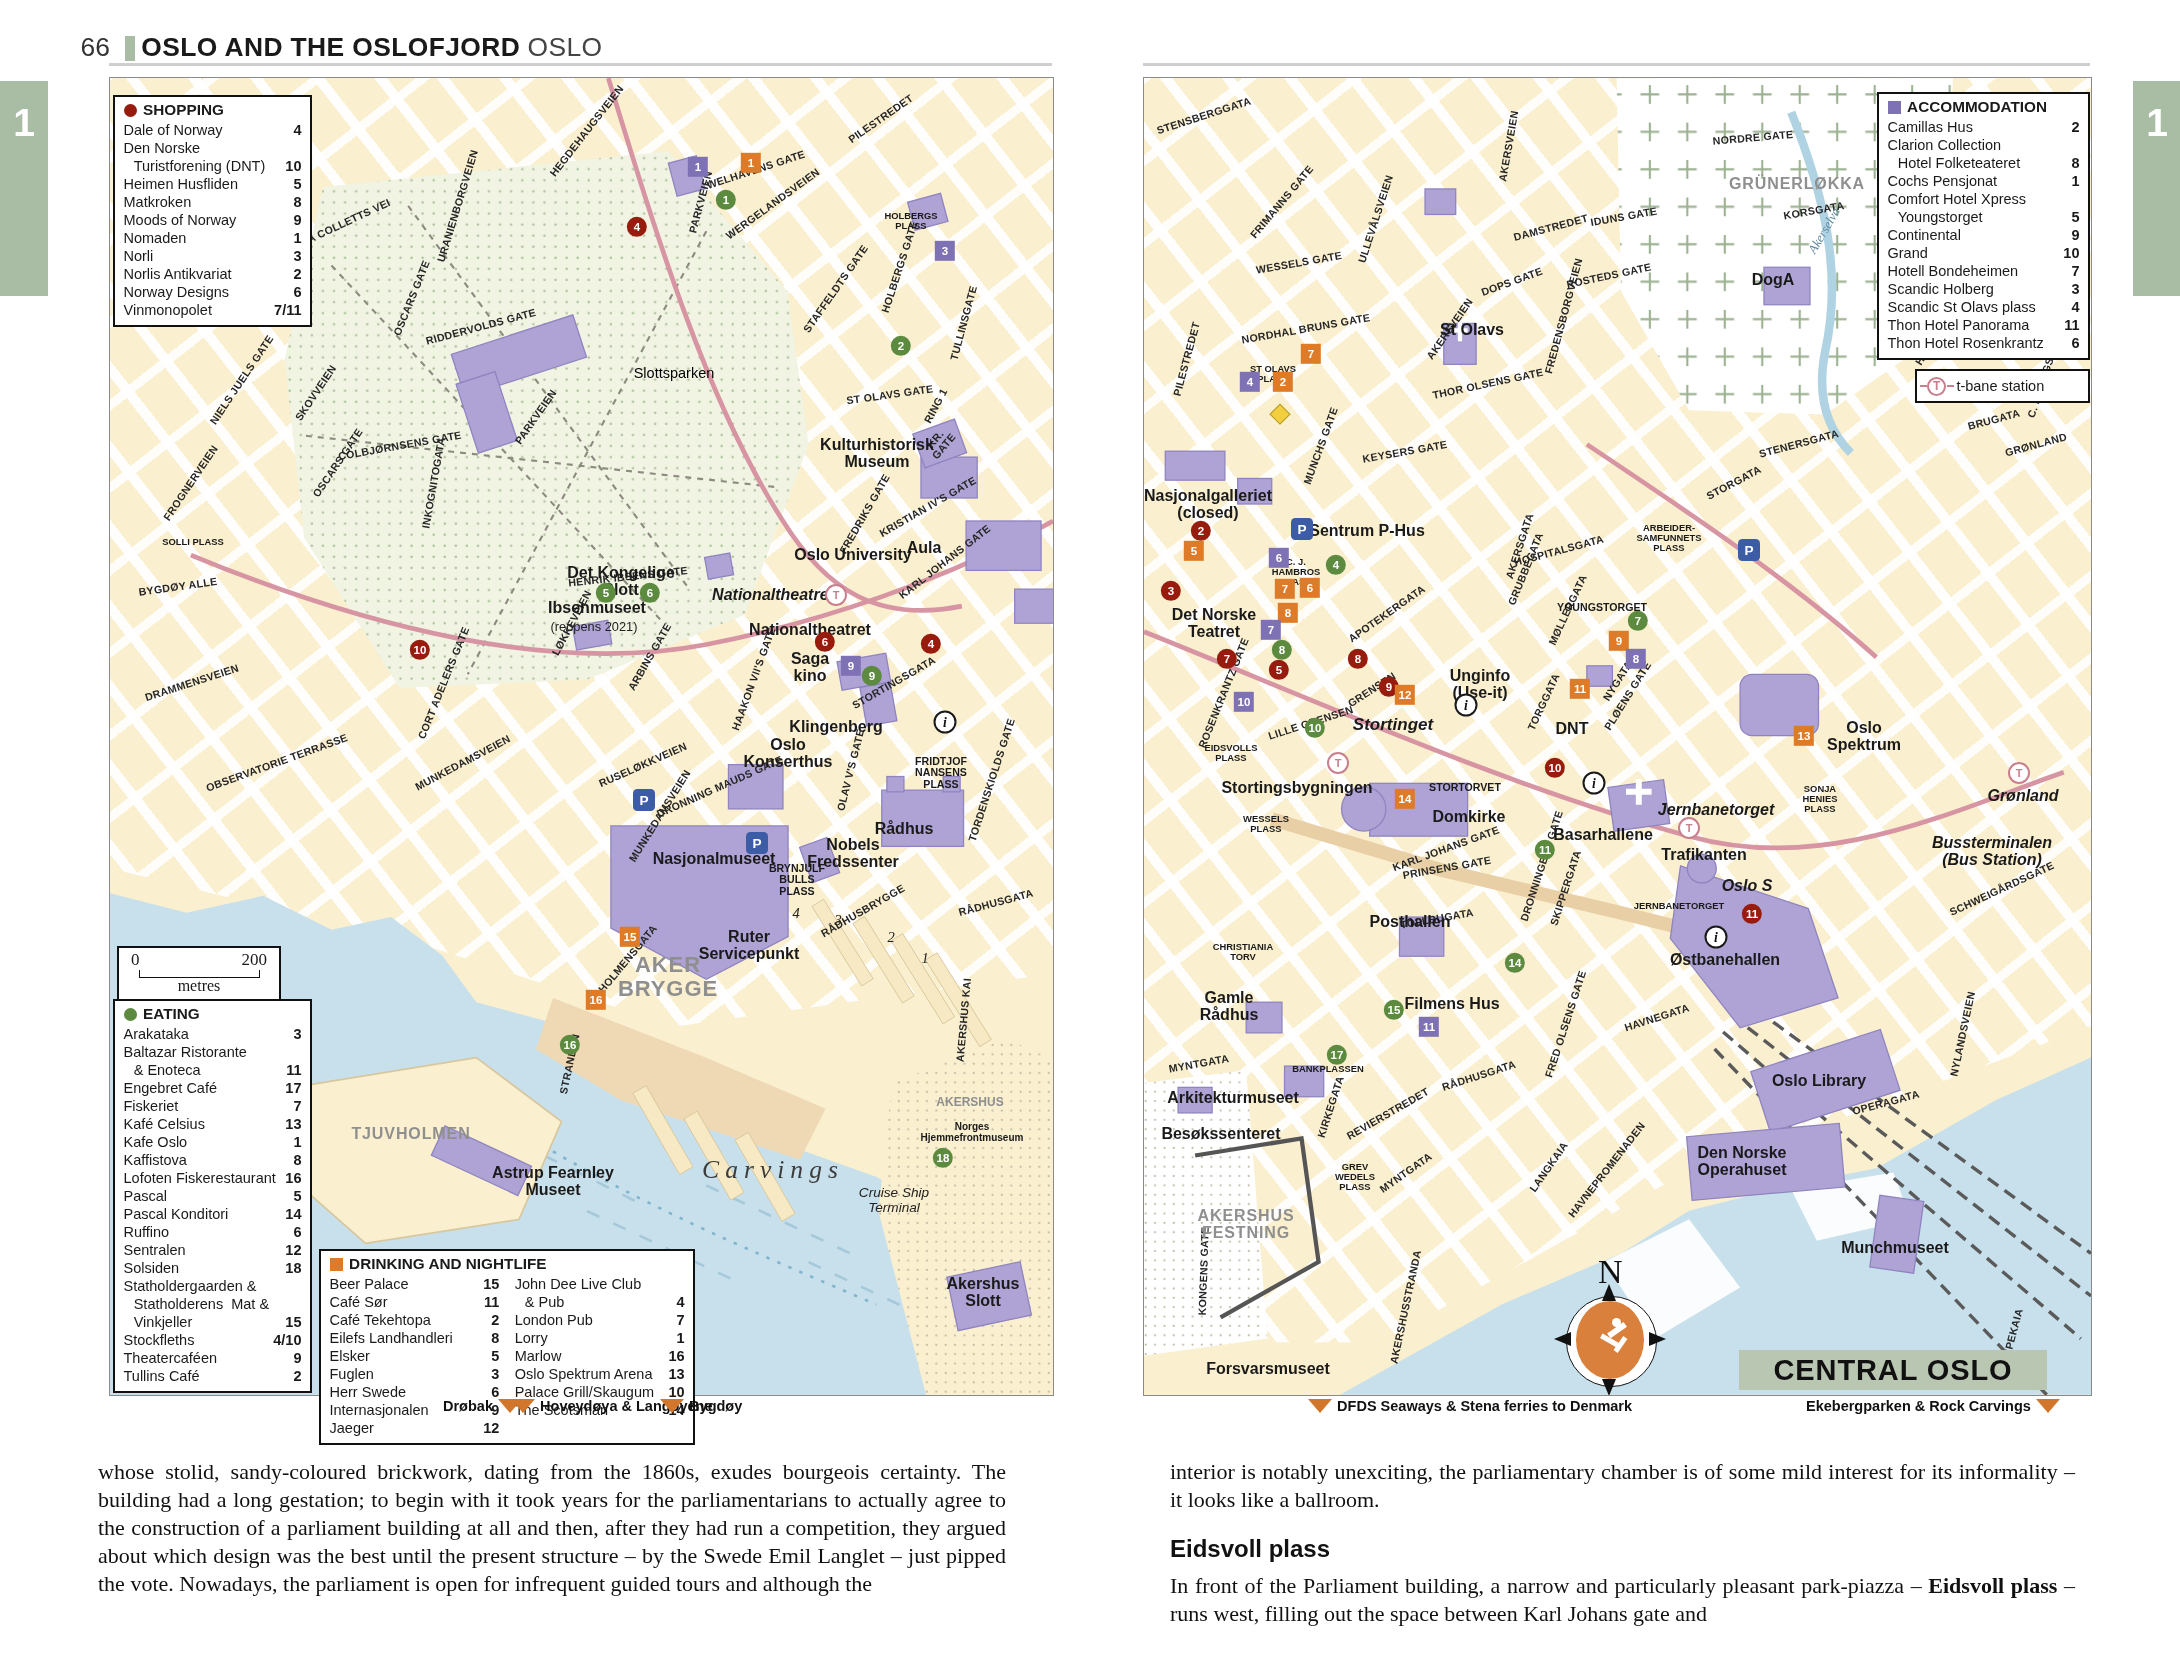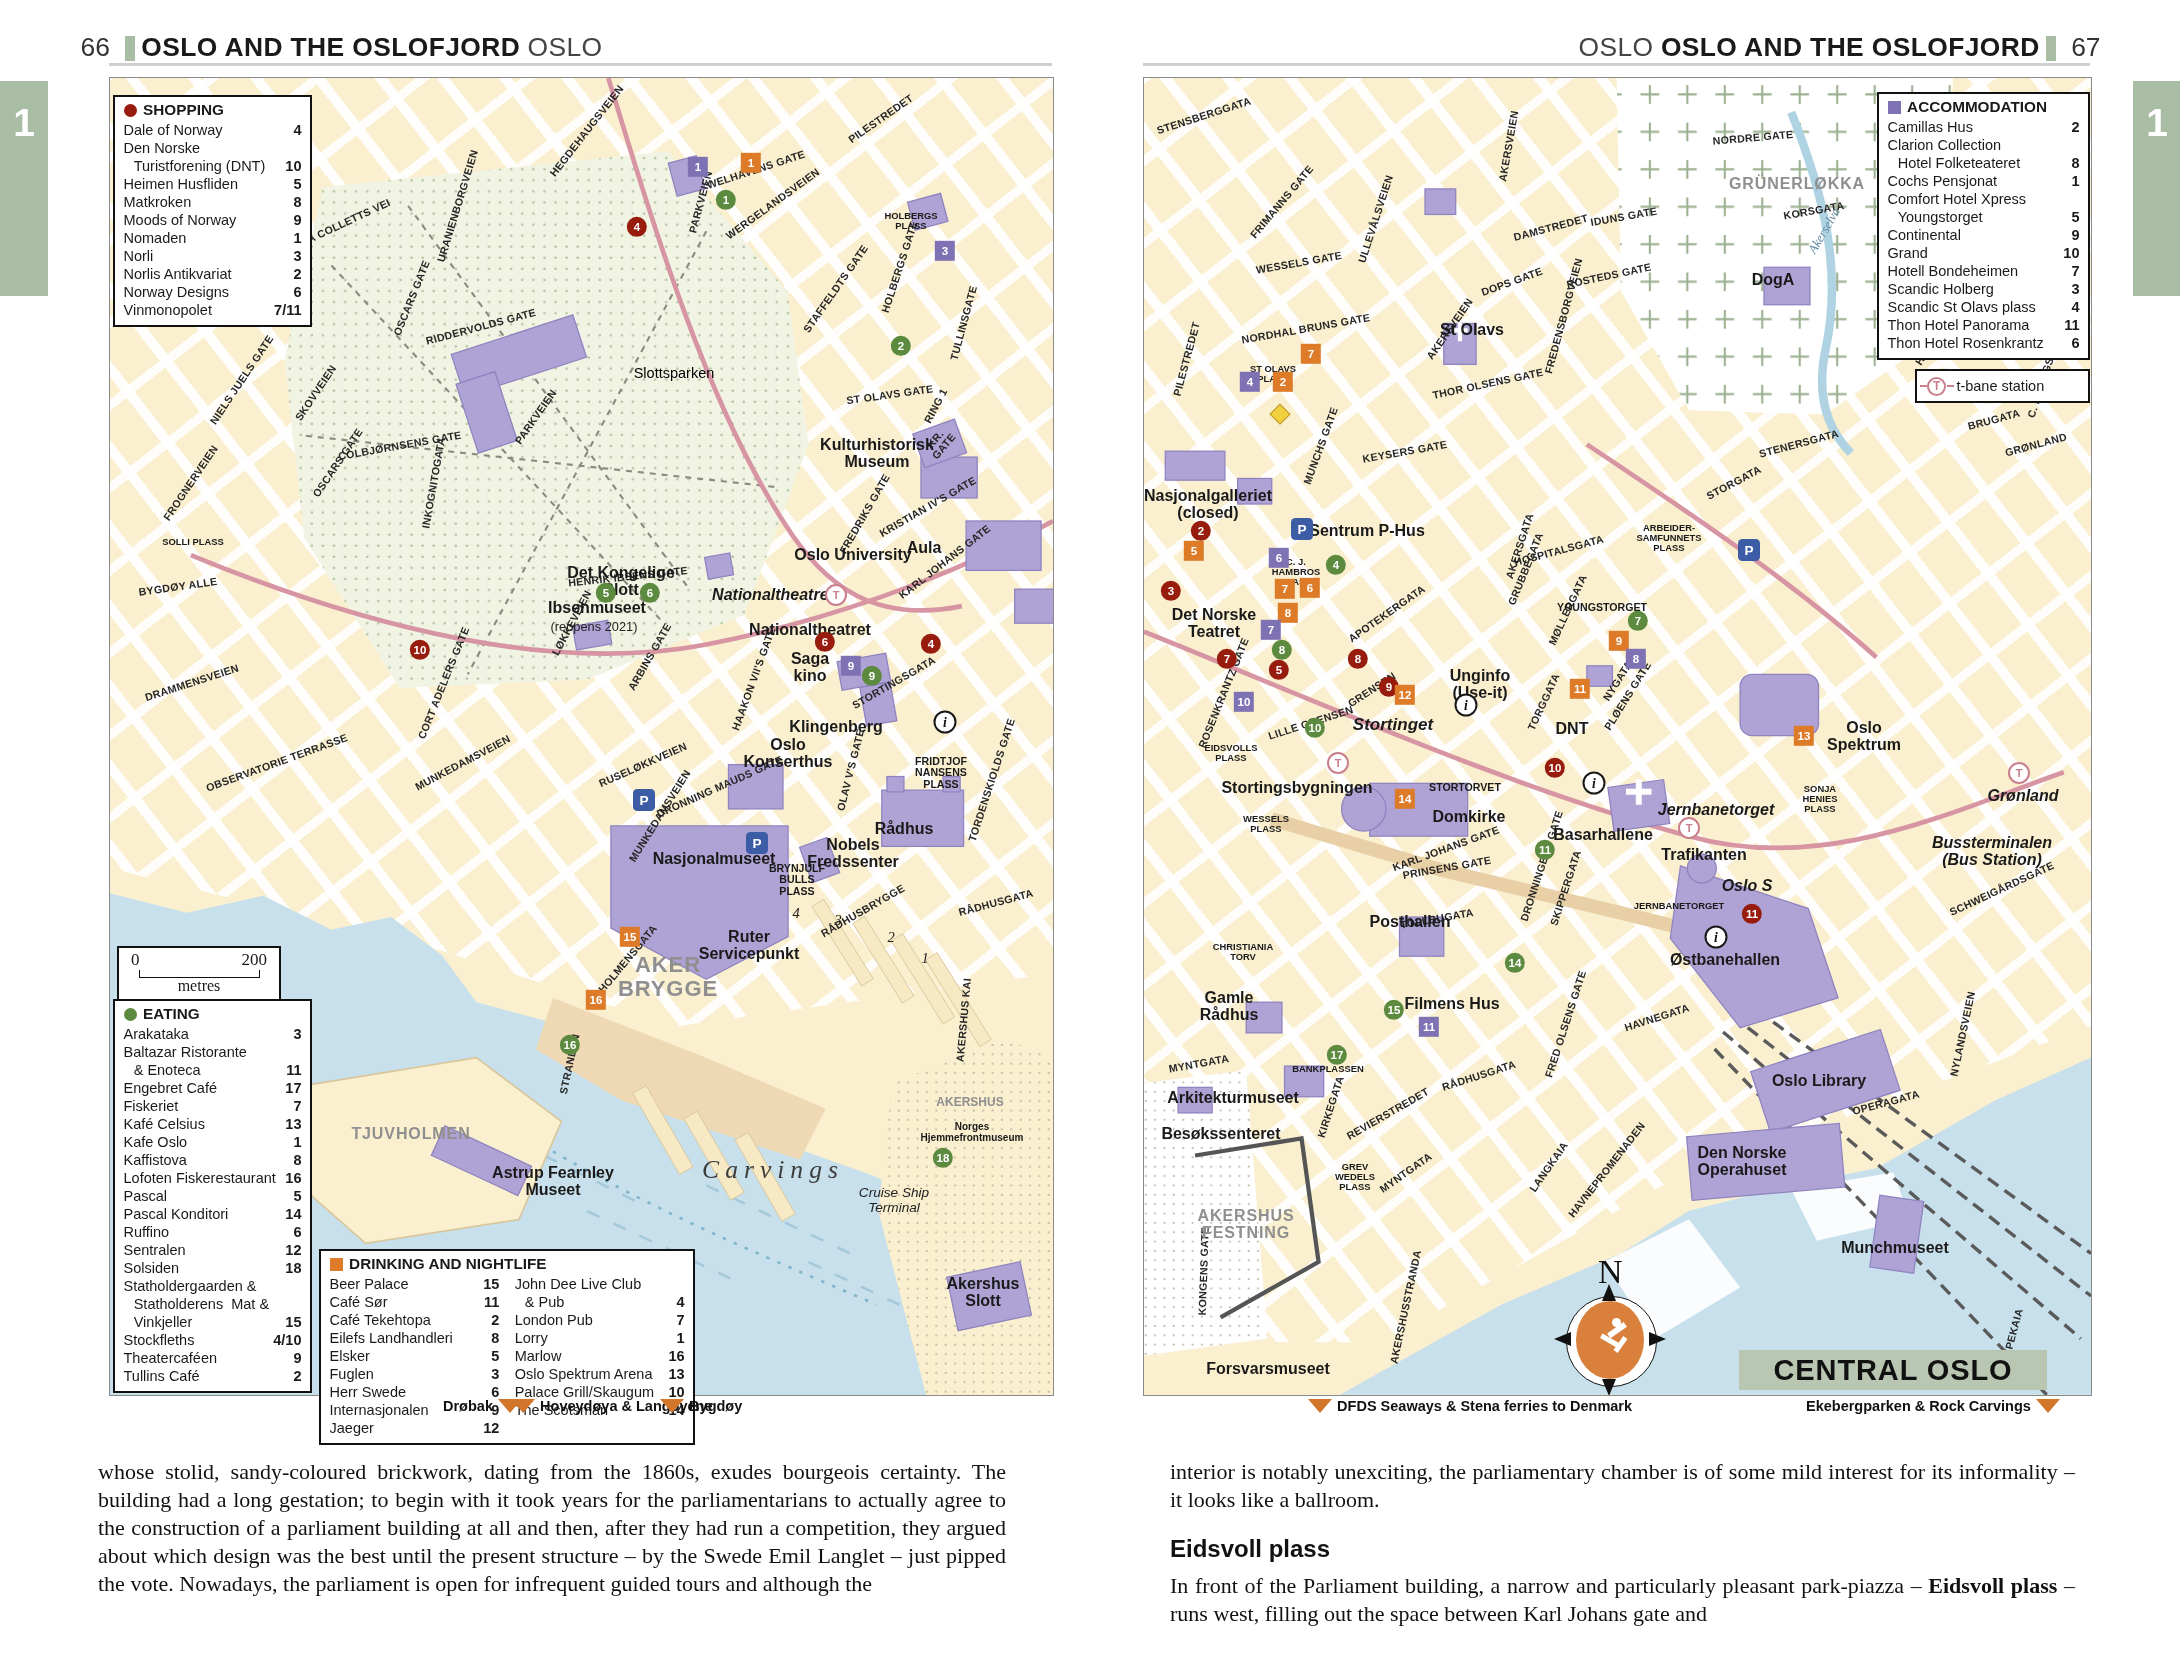--- a/index.html
+++ b/index.html
@@ -111,24 +111,20 @@
   #body-right-2{left:1170px;top:1572px;width:905px;}
 </style>
 </head>
 <body>
 
 <div id="page">
 
   <div class="hdr" style="left:72px;">
     <span class="num">66</span><span class="bar"></span><span class="bold">OSLO AND THE OSLOFJORD</span>
     <span class="light">OSLO</span>
-  </div>
-  <div class="hdr" style="right:72px;left:auto;position:absolute;">
-    <span class="light">OSLO</span>
-    <span class="bold">OSLO AND THE OSLOFJORD</span><span class="bar"></span><span class="num">67</span>
   </div>
   <div class="hdr-rule" style="left:109px;width:943px;"></div>
   <div class="hdr-rule" style="left:1143px;width:947px;"></div>
 
   <div class="tab" style="left:0;">1</div>
   <div class="tab" style="left:2133px;">1</div>
 
   <div class="map" id="map-left">
     <div class="grid gridA"></div>
     <div class="grid gridB"></div>

